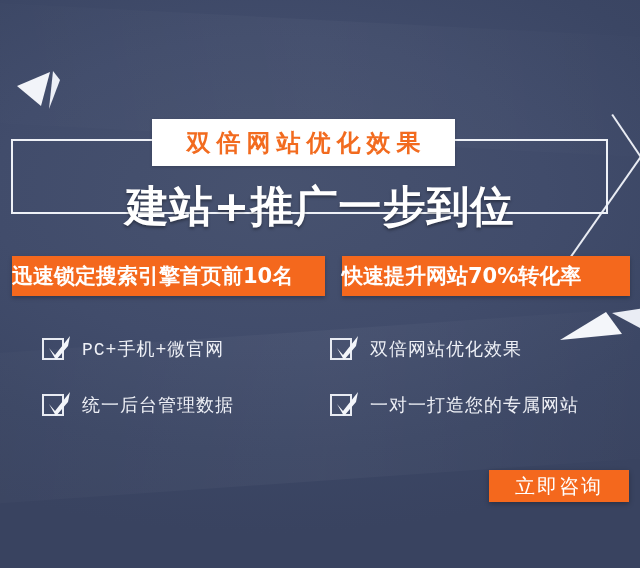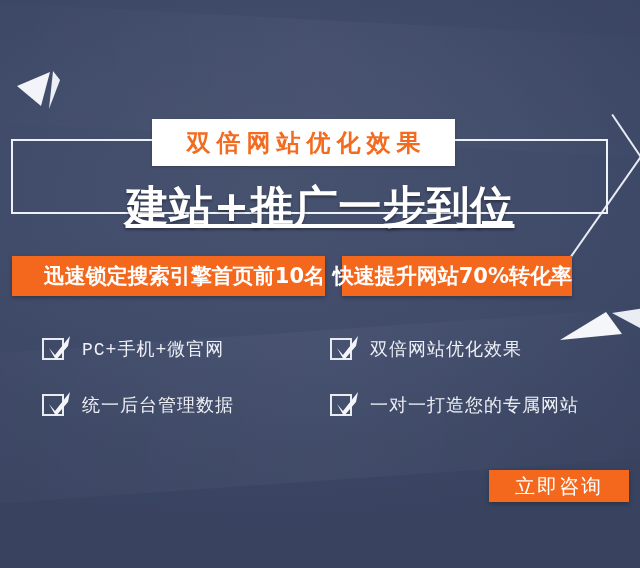--- a/index.html
+++ b/index.html
@@ -111,36 +111,35 @@
     top: 178px;
     width: 640px;
     text-align: center;
     color: #ffffff;
     font-size: 43px;
     font-weight: bold;
     letter-spacing: 1px;
     white-space: nowrap;
     text-shadow: 0 2px 3px rgba(0,0,0,0.35);
     font-family: "DejaVu Sans", "Liberation Sans", sans-serif;
-    text-decoration: underline;
   }
 
   
   .strip {
     position: absolute;
     top: 256px;
     height: 40px;
     background: #f4681d;
     display: flex;
     align-items: center;
-    justify-content: flex-end;
+    justify-content: flex-start;
     box-shadow: 0 2px 4px rgba(0,0,0,0.25);
   }
   .strip.left  { left: 12px;  width: 313px; }
-  .strip.right { left: 342px; width: 230px; }
+  .strip.right { left: 342px; width: 288px; }
   .strip-text {
     color: #ffffff;
     font-size: 21px;
     font-weight: bold;
     white-space: nowrap;
     letter-spacing: 0px;
     font-family: "DejaVu Sans", "Liberation Sans", sans-serif;
   }
 
   

